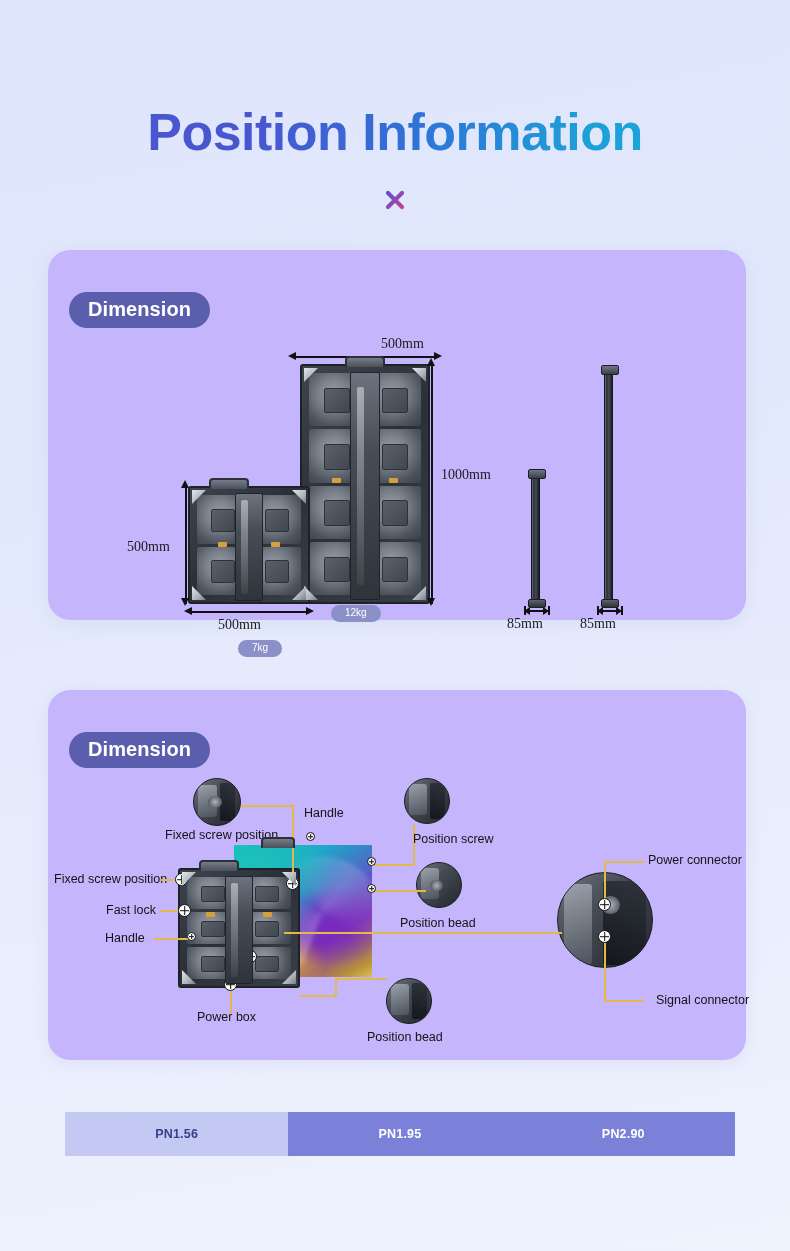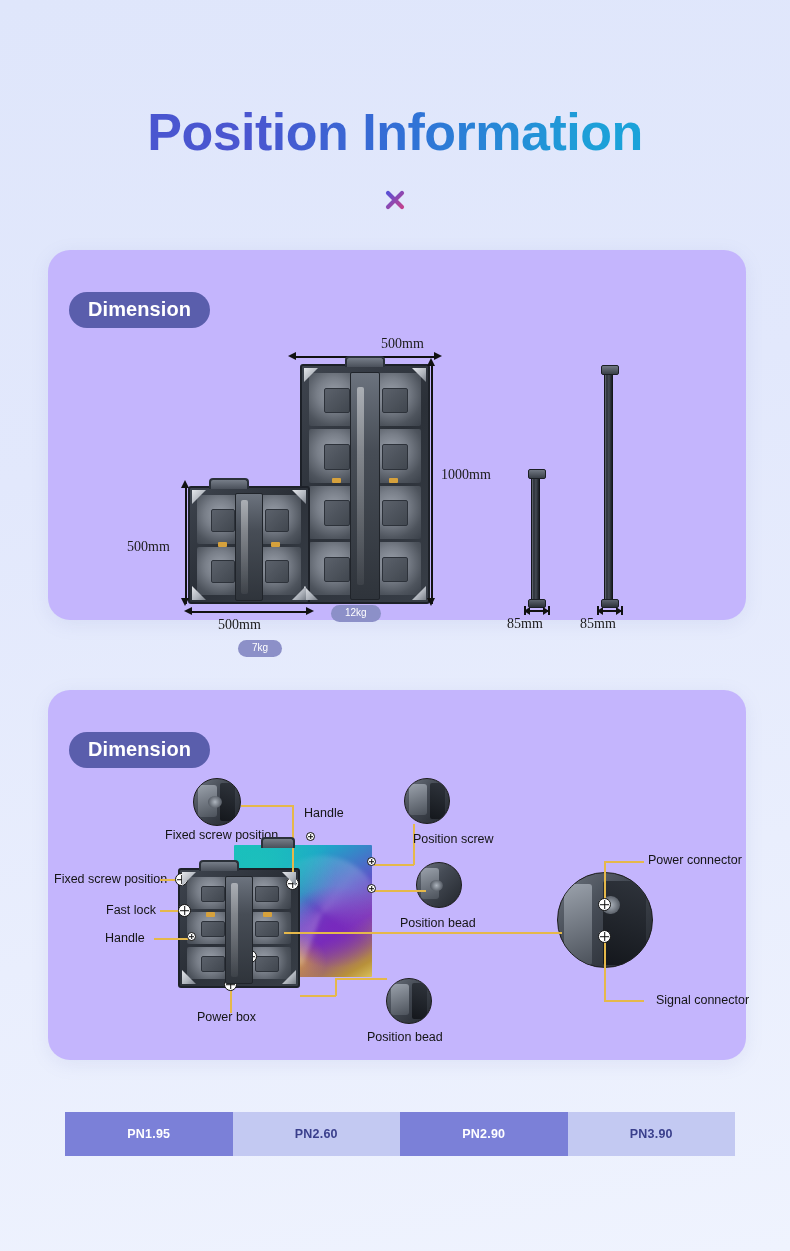--- a/index.html
+++ b/index.html
@@ -450,17 +450,16 @@
     <div class="crosshair" style="left:550px; top:208px;"></div>
 
     <div class="lead v" style="left:556px; top:246px; height:65px;"></div>
     <div class="lead h" style="left:556px; top:310px; width:40px;"></div>
     <div class="sch-label" style="left:608px; top:303px;">Signal connector</div>
     <div class="crosshair" style="left:550px; top:240px;"></div>
   </div>
 </div>
 
 <div class="pitch-row">
+  <div class="pitch-cell light">PN1.56</div>
   <div class="pitch-cell dark">PN1.95</div>
-  <div class="pitch-cell light">PN2.60</div>
   <div class="pitch-cell dark">PN2.90</div>
-  <div class="pitch-cell light">PN3.90</div>
 </div>
 
 </body></html>

